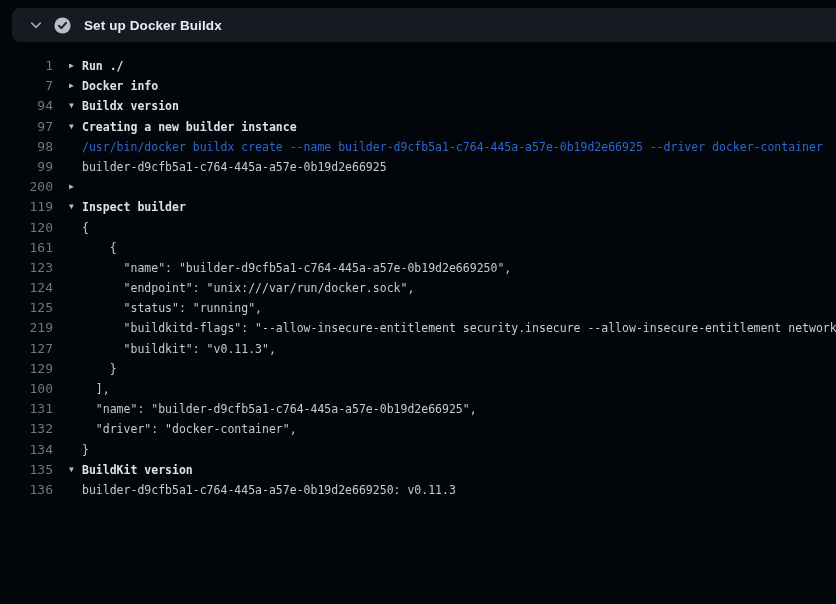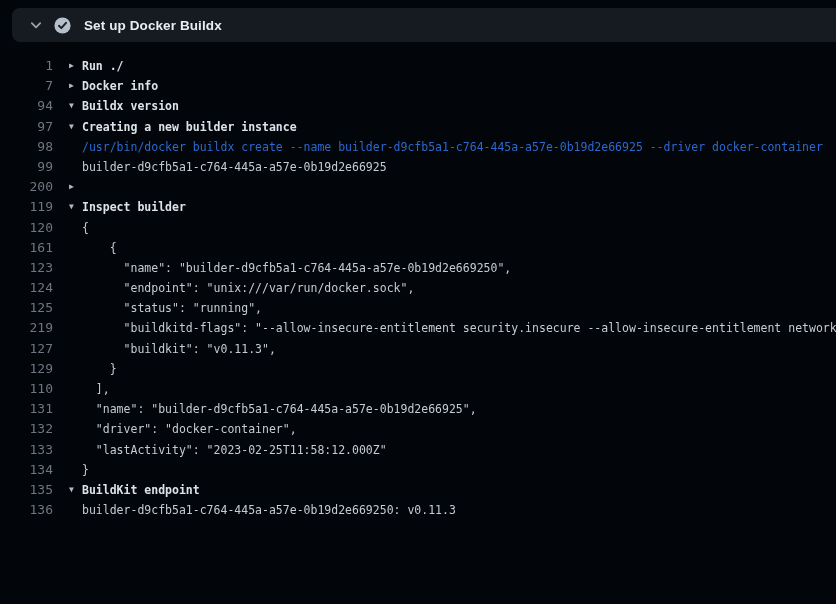--- a/index.html
+++ b/index.html
@@ -133,47 +133,42 @@
       <span class="num">127</span>
       <span class="arrow"></span>
       <span class="txt out">      "buildkit": "v0.11.3",</span>
     </div>
     <div class="row">
       <span class="num">129</span>
       <span class="arrow"></span>
       <span class="txt out">    }</span>
     </div>
     <div class="row">
-      <span class="num">110</span>
+      <span class="num">100</span>
       <span class="arrow"></span>
       <span class="txt out">  ],</span>
     </div>
     <div class="row">
       <span class="num">131</span>
       <span class="arrow"></span>
       <span class="txt out">  "name": "builder-d9cfb5a1-c764-445a-a57e-0b19d2e66925",</span>
     </div>
     <div class="row">
       <span class="num">132</span>
       <span class="arrow"></span>
       <span class="txt out">  "driver": "docker-container",</span>
     </div>
     <div class="row">
-      <span class="num">133</span>
-      <span class="arrow"></span>
-      <span class="txt out">  "lastActivity": "2023-02-25T11:58:12.000Z"</span>
-    </div>
-    <div class="row">
       <span class="num">134</span>
       <span class="arrow"></span>
       <span class="txt out">}</span>
     </div>
     <div class="row group">
       <span class="num">135</span>
       <span class="arrow">▼</span>
-      <span class="txt gtitle">BuildKit endpoint</span>
+      <span class="txt gtitle">BuildKit version</span>
     </div>
     <div class="row">
       <span class="num">136</span>
       <span class="arrow"></span>
       <span class="txt out">builder-d9cfb5a1-c764-445a-a57e-0b19d2e669250: v0.11.3</span>
     </div>
   </div>
 
 </body></html>

